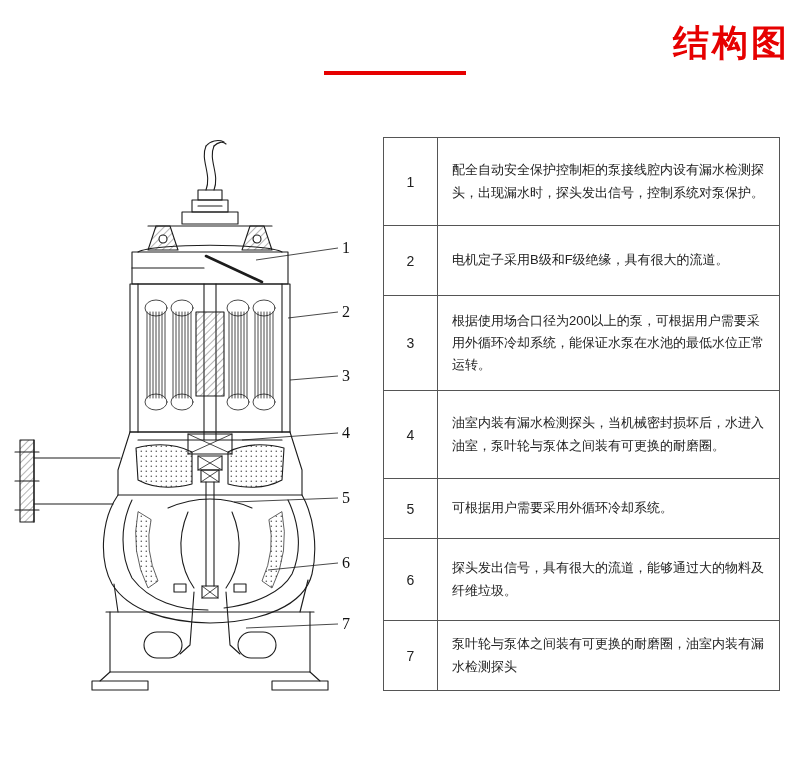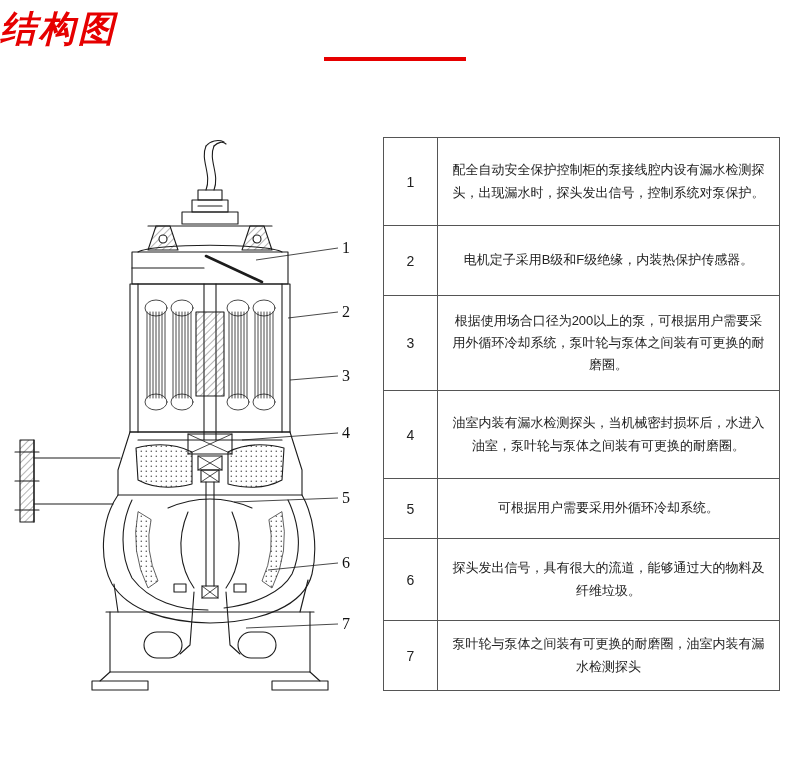--- a/index.html
+++ b/index.html
@@ -4,21 +4,21 @@
 <style>
   * { margin:0; padding:0; box-sizing:border-box; }
   html,body { background:#ffffff; }
   body {
     width:790px; height:762px; position:relative; overflow:hidden;
     font-family:"Liberation Sans","DejaVu Sans",sans-serif; color:#222;
   }
   .page { position:absolute; inset:0; background:#fff; }
 
   
-  .title-wrap { position:absolute; top:7px; left:0; width:100%; text-align:left;font-style:italic; }
+  .title-wrap { position:absolute; top:21px; left:0; width:100%; text-align:right; }
   .page-title {
     display:inline-block; color:#e60000; font-size:36px; font-weight:bold;
     letter-spacing:3px; line-height:1.2;
   }
   .title-underline { width:142px; height:4px; background:#e60000; margin:7px auto 0 auto; }
 
   
   .diagram { position:absolute; left:10px; top:140px; width:372px; height:575px; }
   .diagram svg { position:absolute; left:0; top:0; }
   .callout {
@@ -27,21 +27,21 @@
   }
 
   
   .spec-table {
     position:absolute; left:383px; top:137px; width:397px;
     border-collapse:collapse; table-layout:fixed;
   }
   .spec-table td { border:1px solid #555; vertical-align:middle; }
   .spec-table td.num { width:54px; text-align:center; font-size:14px; color:#222; }
   .spec-table td.desc {
-    padding:4px 14px; font-size:13px; line-height:1.7; text-align:center; color:#222;
+    padding:4px 14px; font-size:13px; line-height:1.7; text-align:left; color:#222;
   }
   .spec-table tr:nth-child(1){ height:88px; }
   .spec-table tr:nth-child(2){ height:70px; }
   .spec-table tr:nth-child(3){ height:95px; }
   .spec-table tr:nth-child(4){ height:88px; }
   .spec-table tr:nth-child(5){ height:60px; }
   .spec-table tr:nth-child(6){ height:82px; }
   .spec-table tr:nth-child(7){ height:70px; }
 </style>
 </head>
@@ -241,25 +241,25 @@
   </div>
 
   <table class="spec-table">
     <tbody>
       <tr>
         <td class="num">1</td>
         <td class="desc">配全自动安全保护控制柜的泵接线腔内设有漏水检测探头，出现漏水时，探头发出信号，控制系统对泵保护。</td>
       </tr>
       <tr>
         <td class="num">2</td>
-        <td class="desc">电机定子采用B级和F级绝缘，内装热保护传感器。</td>
+        <td class="desc">电机定子采用B级和F级绝缘，具有很大的流道。</td>
       </tr>
       <tr>
         <td class="num">3</td>
-        <td class="desc">根据使用场合口径为200以上的泵，可根据用户需要采用外循环冷却系统，泵叶轮与泵体之间装有可更换的耐磨圈。</td>
+        <td class="desc">根据使用场合口径为200以上的泵，可根据用户需要采用外循环冷却系统，能保证水泵在水池的最低水位正常运转。</td>
       </tr>
       <tr>
         <td class="num">4</td>
         <td class="desc">油室内装有漏水检测探头，当机械密封损坏后，水进入油室，泵叶轮与泵体之间装有可更换的耐磨圈。</td>
       </tr>
       <tr>
         <td class="num">5</td>
         <td class="desc">可根据用户需要采用外循环冷却系统。</td>
       </tr>
       <tr>

